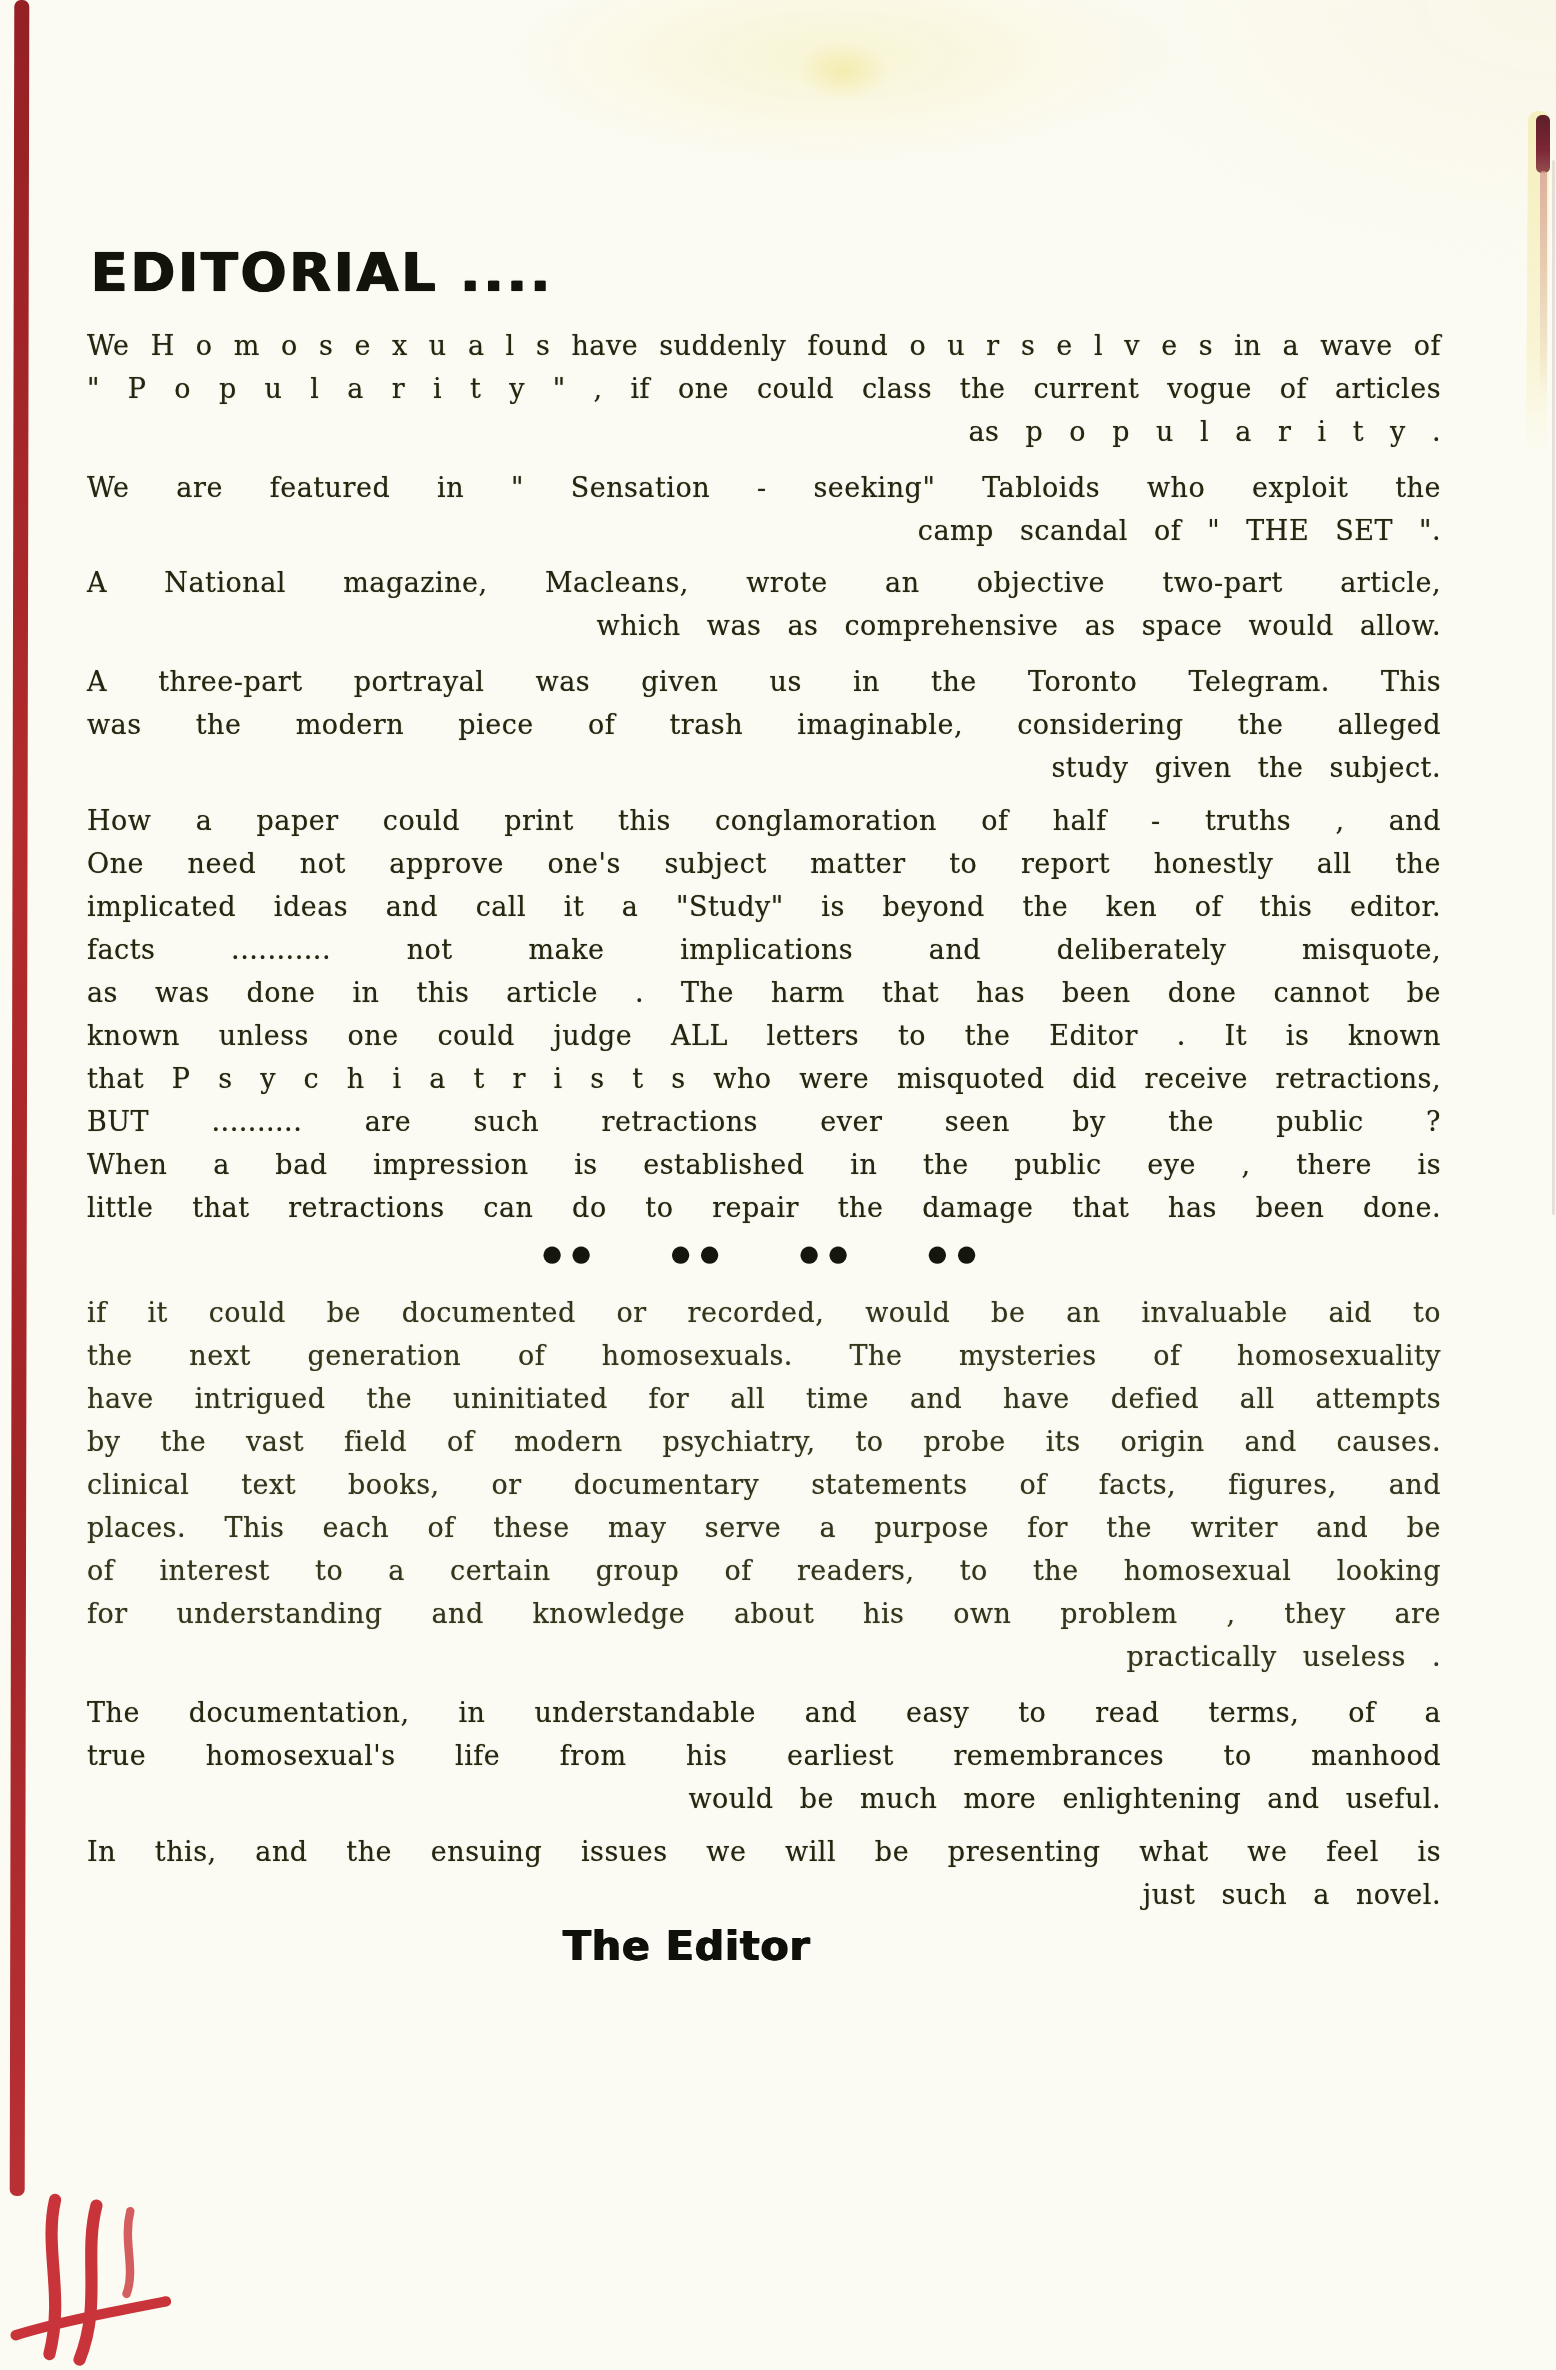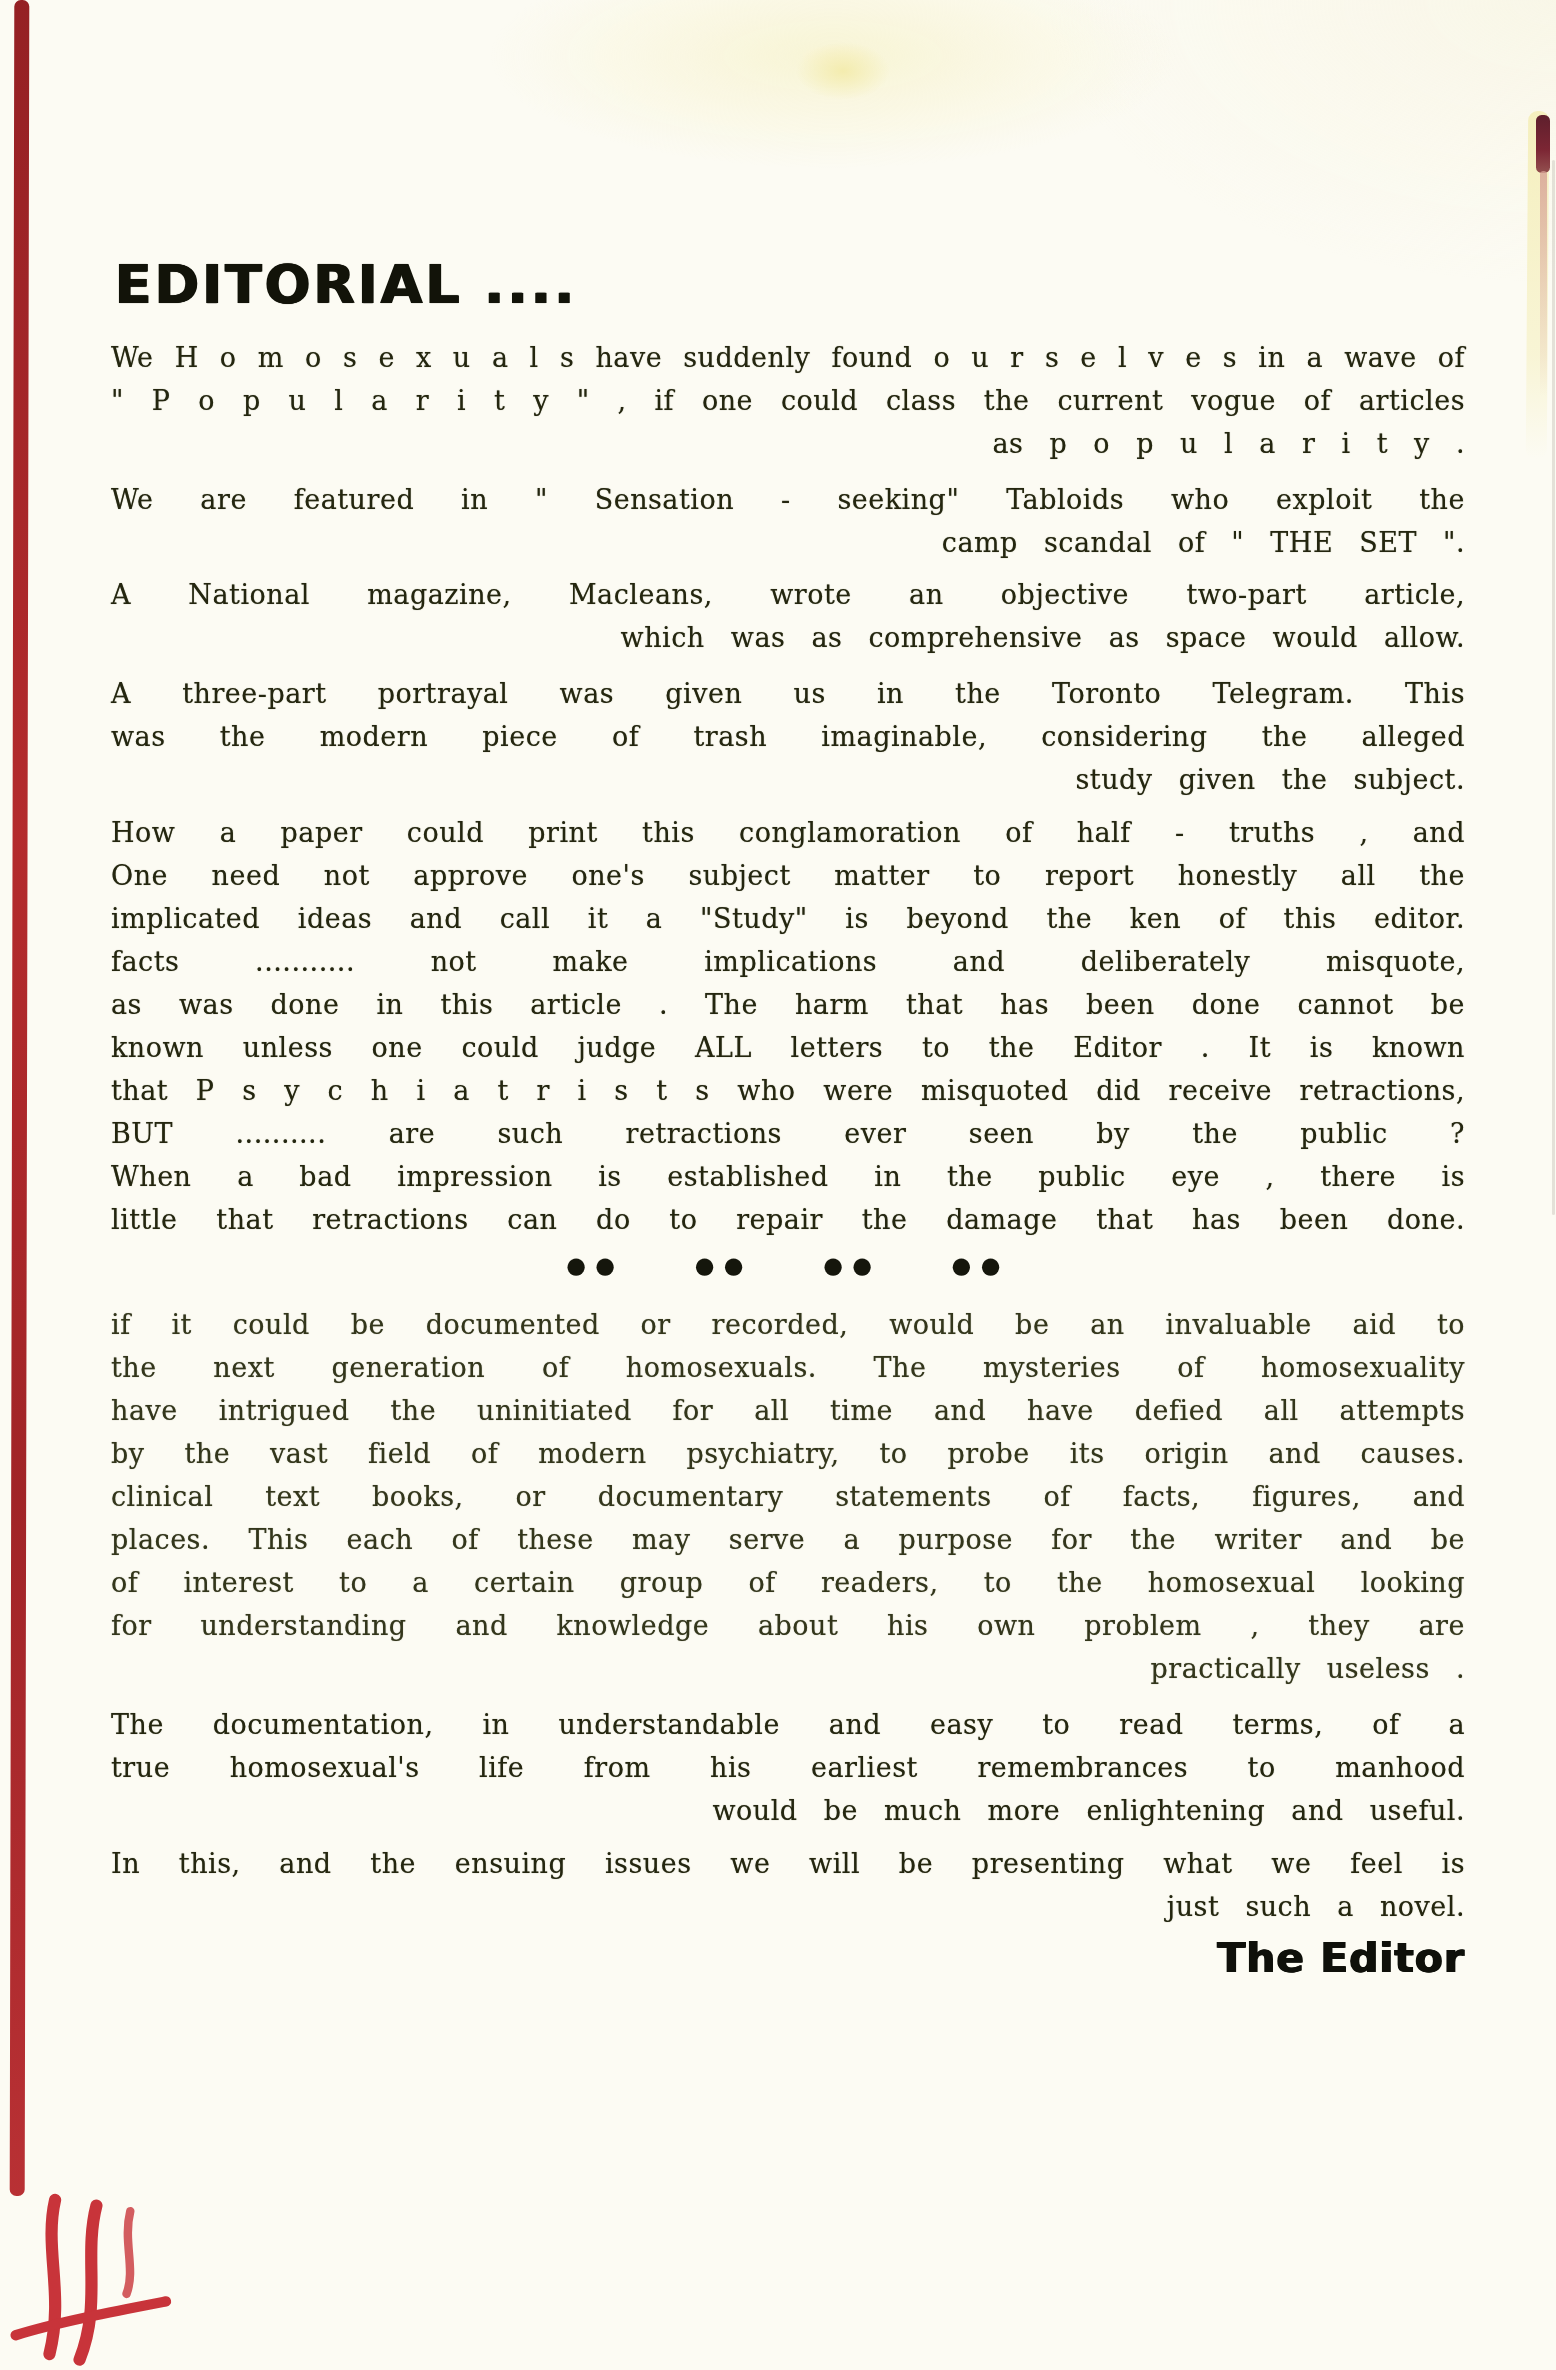--- a/index.html
+++ b/index.html
@@ -14,21 +14,21 @@
   html,body{margin:0;padding:0;}
   body{
     width:1557px;height:2370px;position:relative;overflow:hidden;
     background:
       radial-gradient(490px 160px at 833px 56px, rgba(245,239,188,.55), rgba(245,239,188,0) 70%),
       radial-gradient(847px 471px at 100% 0%, rgba(246,242,220,.5), rgba(246,242,220,0) 60%),
       var(--paper);
     font-family:"DejaVu Serif", serif;
   }
 
-  .column{position:absolute;left:87px;top:252px;width:1354px;margin-left:24px;}
+  .column{position:absolute;left:87px;top:240px;width:1354px;}
 
   h1.heading{
     font-family:"DejaVu Sans", sans-serif;font-weight:bold;
     font-size:54px;line-height:1;color:#121309;
     letter-spacing:2.8px;margin:5.6px 0 24.5px 3.8px;
     text-shadow:0.8px 0 0 #121309,-0.8px 0 0 #121309,0 0 0.9px rgba(10,10,5,.8);
   }
 
   .para{margin:0 0 9.4px 0;}
   .para.gap14{margin-bottom:13px;}
@@ -45,21 +45,20 @@
     height:38px;line-height:38px;text-align:center;
     margin:5.6px 0 19px 0;font-size:22.6px;color:#15160c;
     letter-spacing:9.4px;word-spacing:53px;font-weight:bold;
   }
 
   .signoff{
     font-family:"DejaVu Sans", sans-serif;font-weight:bold;
     font-size:41px;line-height:43px;color:#0f100a;
     letter-spacing:0.9px;margin:7.5px 0 0 476px;
     text-shadow:0.8px 0 0 #0f100a,-0.8px 0 0 #0f100a;
-    text-align:right;
   }
 
   
   .red-bar{
     position:absolute;left:12.2px;top:0;width:15px;height:2196px;
     background:linear-gradient(180deg,#8f1519,#b02022 38%,#9c191c 68%,#b5262a 100%);
     border-radius:6.6px;transform:rotate(.12deg);opacity:.95;
   }
   .scribble{position:absolute;left:5.6px;top:2183px;}
   .right-streak{

